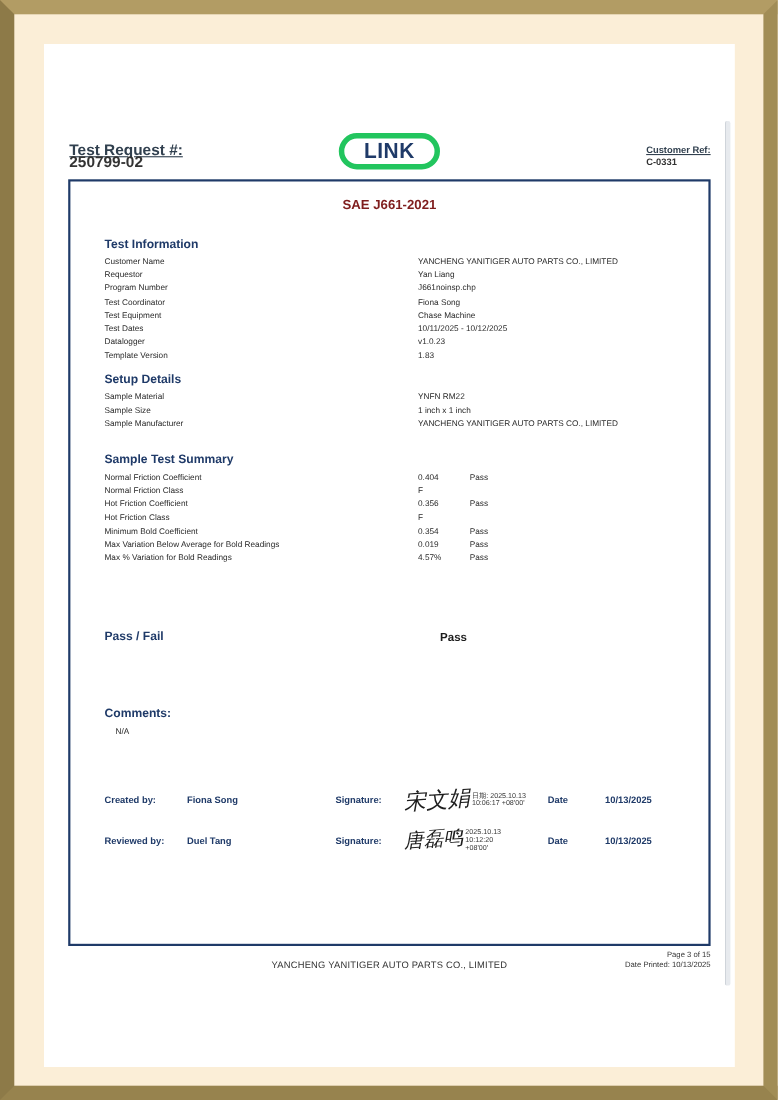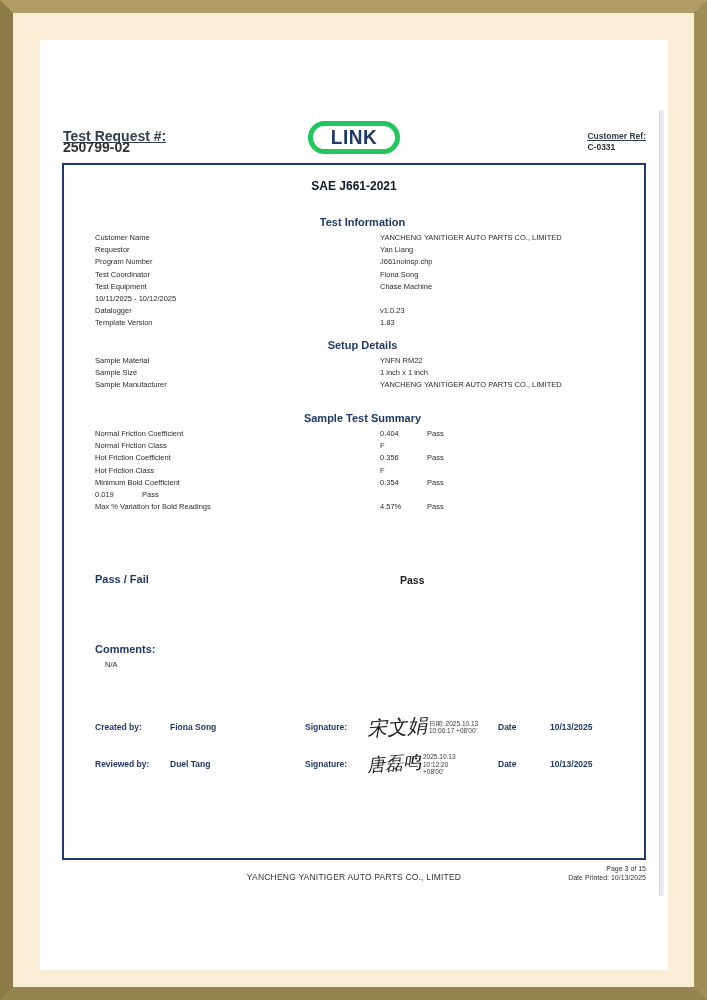--- a/index.html
+++ b/index.html
@@ -34,24 +34,24 @@
     color:#1f3a68;font-weight:bold;font-size:19px;letter-spacing:0.5px;
     line-height:1;transform:scaleY(1.05);
   }
   
   .doc-box{
     position:absolute;left:22px;top:123px;width:580px;height:693px;
     border:2px solid #1f3a68;background:#fff;
   }
   .doc-title{
     position:absolute;left:0;top:14px;width:100%;text-align:center;
-    font-size:12px;font-weight:bold;color:#0f172a;
+    font-size:12px;font-weight:bold;color:#7f1d1d;
   }
   .sec{position:absolute;left:31px;right:14px;}
-  .sec-h{font-size:11px;font-weight:bold;color:#1f3a68;line-height:13px;text-align:center;}
+  .sec-h{font-size:11px;font-weight:bold;color:#1f3a68;line-height:13px;}
   .rows{margin-top:3px;}
   .row{display:flex;line-height:12.2px;font-size:7.5px;color:#2b2b2b;}
   .row .lbl{margin-left:0;width:285px;flex:none;}
   .row .val{width:47px;flex:none;}
   .row .sts{flex:none;}
   .passfail-label{position:absolute;left:31px;top:408px;font-size:11px;font-weight:bold;color:#1f3a68;}
   .passfail-value{position:absolute;left:336px;top:409px;font-size:10.5px;font-weight:bold;color:#1c1c1c;}
   .comments-h{position:absolute;left:31px;top:478px;font-size:11px;font-weight:bold;color:#1f3a68;}
   .comments-v{position:absolute;left:41px;top:495px;font-size:7.5px;color:#2b2b2b;}
   
@@ -131,20 +131,21 @@
           </div>
         <div class="row">
             <span class="lbl">Test Coordinator</span>
             <span class="val2">Fiona Song</span>
           </div>
         <div class="row">
             <span class="lbl">Test Equipment</span>
             <span class="val2">Chase Machine</span>
           </div>
         <div class="row">
+            <span class="lbl">Test Dates</span>
             <span class="val2">10/11/2025 - 10/12/2025</span>
           </div>
         <div class="row">
             <span class="lbl">Datalogger</span>
             <span class="val2">v1.0.23</span>
           </div>
         <div class="row">
             <span class="lbl">Template Version</span>
             <span class="val2">1.83</span>
           </div>
@@ -191,20 +192,21 @@
             <span class="lbl">Hot Friction Class</span>
             <span class="val">F</span>
             <span class="sts"></span>
           </div>
         <div class="row">
             <span class="lbl">Minimum Bold Coefficient</span>
             <span class="val">0.354</span>
             <span class="sts">Pass</span>
           </div>
         <div class="row">
+            <span class="lbl">Max Variation Below Average for Bold Readings</span>
             <span class="val">0.019</span>
             <span class="sts">Pass</span>
           </div>
         <div class="row">
             <span class="lbl">Max % Variation for Bold Readings</span>
             <span class="val">4.57%</span>
             <span class="sts">Pass</span>
           </div>
       </div>
     </div>

